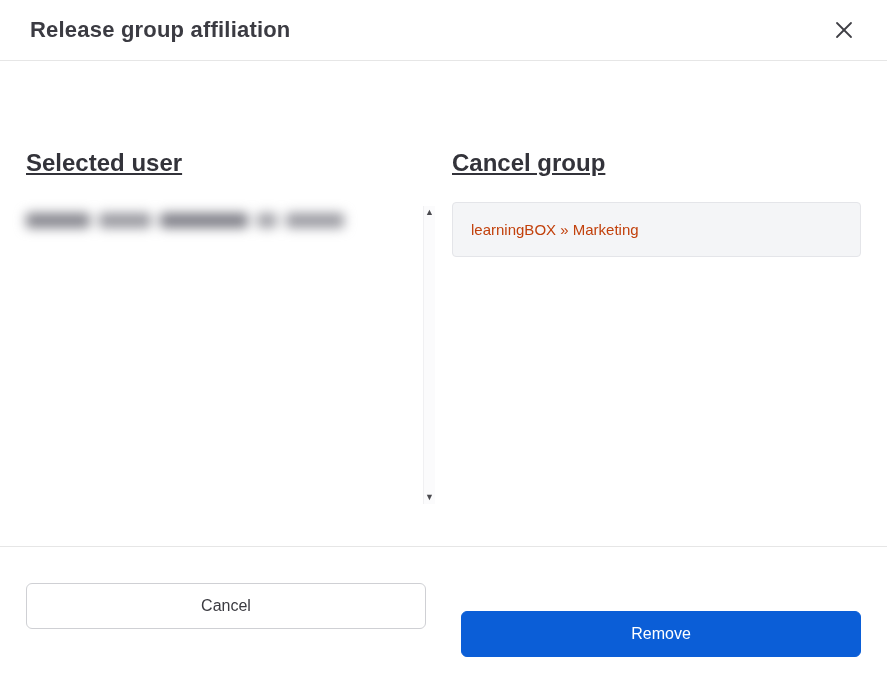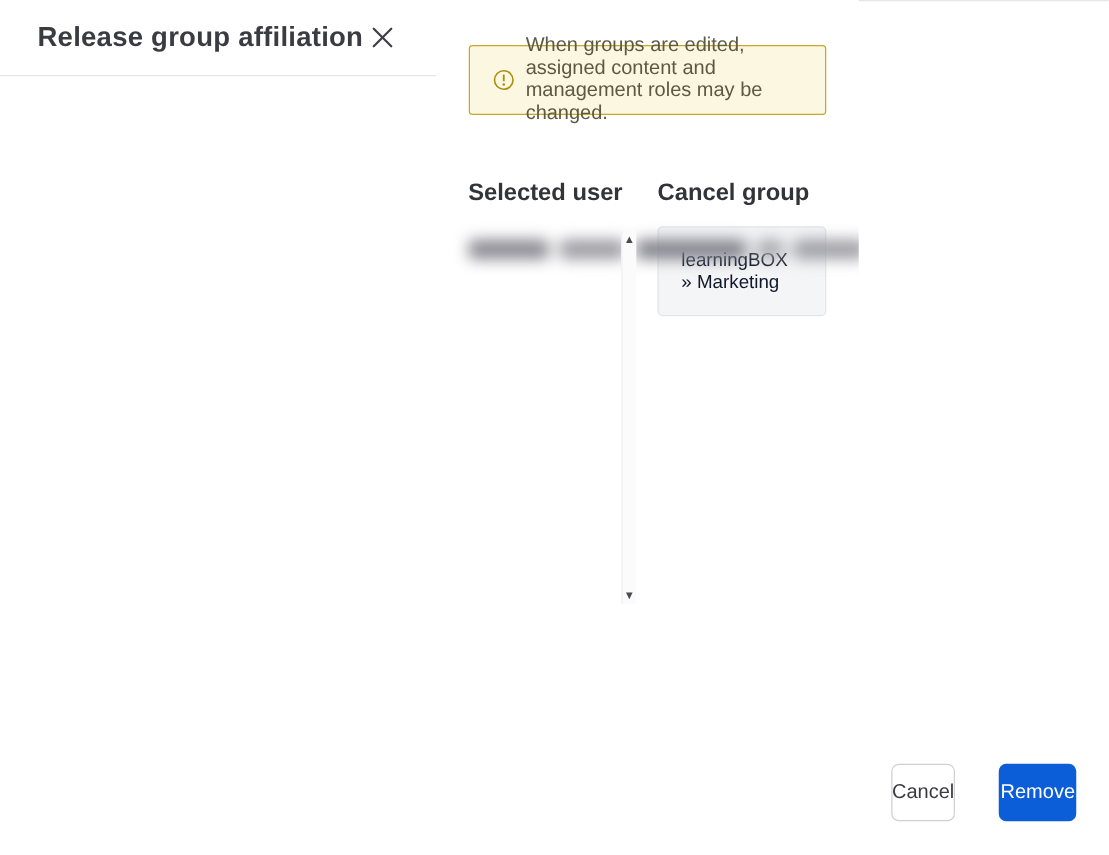--- a/index.html
+++ b/index.html
@@ -7,21 +7,21 @@
   body {
     font-family: "Liberation Sans", "DejaVu Sans", sans-serif;
     background: #ffffff;
     color: #333;
     overflow: hidden;
   }
   .dialog {
     width: 887px;
     height: 684px;
     display: flex;
-    flex-direction: row;
+    flex-direction: column;
     background: #fff;
   }
 
   
   .dialog-header {
     height: 61px;
     flex: 0 0 auto;
     display: flex;
     align-items: center;
     justify-content: space-between;
@@ -65,24 +65,25 @@
   .warn-icon { flex: 0 0 auto; line-height: 0; }
 
   
   .columns {
     display: flex;
     gap: 17px;
     margin-top: 52px;
   }
   .col { flex: 1 1 0; min-width: 0; }
   .col-heading {
-    font-size: 19px;
+    font-size: 24px;
     font-weight: bold;
     color: #33333a;
-    margin-bottom: 15px;
+    margin-bottom: 25px;
+    text-decoration: underline;
   }
 
   
   .user-list {
     position: relative;
     height: 308px;
     padding-right: 18px;
   }
   .user-redacted {
     height: 36px;
@@ -122,31 +123,30 @@
     user-select: none;
   }
 
   
   .group-card {
     background: #f4f5f7;
     border: 1px solid #e4e5e9;
     border-radius: 4px;
     padding: 18px 18px;
     font-size: 15px;
-    color: #0f172a;
+    color: #c2410c;
   }
 
   
   .dialog-footer {
     flex: 0 0 auto;
     border-top: 1px solid #e6e6e6;
     padding: 36px 26px 27px 26px;
     display: flex;
     gap: 35px;
-    align-items: flex-end;
   }
   .btn {
     flex: 1 1 0;
     height: 46px;
     border-radius: 6px;
     font-size: 16px;
     font-family: inherit;
     cursor: pointer;
     display: flex;
     align-items: center;
@@ -174,30 +174,20 @@
     <button class="close-btn" aria-label="Close">
       <svg width="22" height="22" viewBox="0 0 22 22">
         <line x1="4" y1="4" x2="18" y2="18" stroke="#3f3f45" stroke-width="1.8" stroke-linecap="round"></line>
         <line x1="18" y1="4" x2="4" y2="18" stroke="#3f3f45" stroke-width="1.8" stroke-linecap="round"></line>
       </svg>
     </button>
   </header>
 
   <div class="dialog-body">
 
-    <div class="warning-banner">
-      <span class="warn-icon">
-        <svg width="18" height="18" viewBox="0 0 18 18">
-          <circle cx="9" cy="9" r="7.4" fill="none" stroke="#ad8e10" stroke-width="1.3"></circle>
-          <rect x="8.25" y="4.6" width="1.5" height="5.4" rx="0.7" fill="#ad8e10"></rect>
-          <circle cx="9" cy="12.6" r="1" fill="#ad8e10"></circle>
-        </svg>
-      </span>
-      <span class="warn-text">When groups are edited, assigned content and management roles may be changed.</span>
-    </div>
 
     <div class="columns">
 
       <section class="col">
         <h2 class="col-heading">Selected user</h2>
         <div class="user-list">
           <div class="user-redacted">
             <span class="blob b1"></span>
             <span class="blob b2"></span>
             <span class="blob b3"></span>

